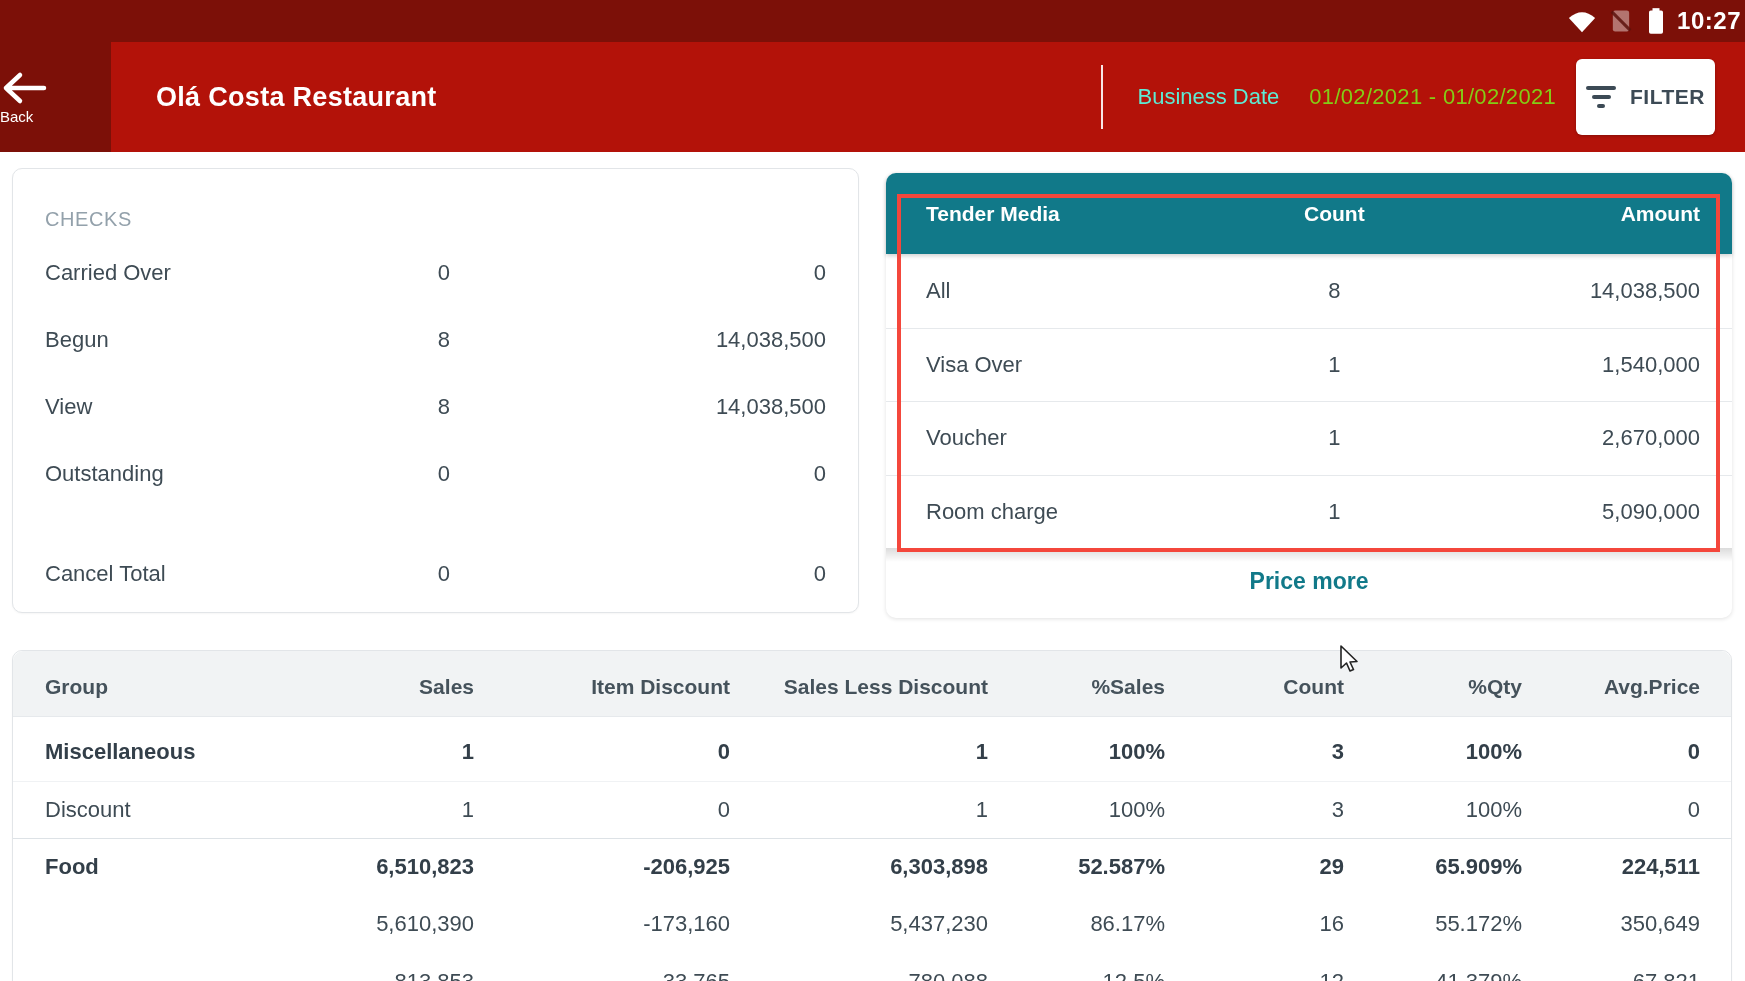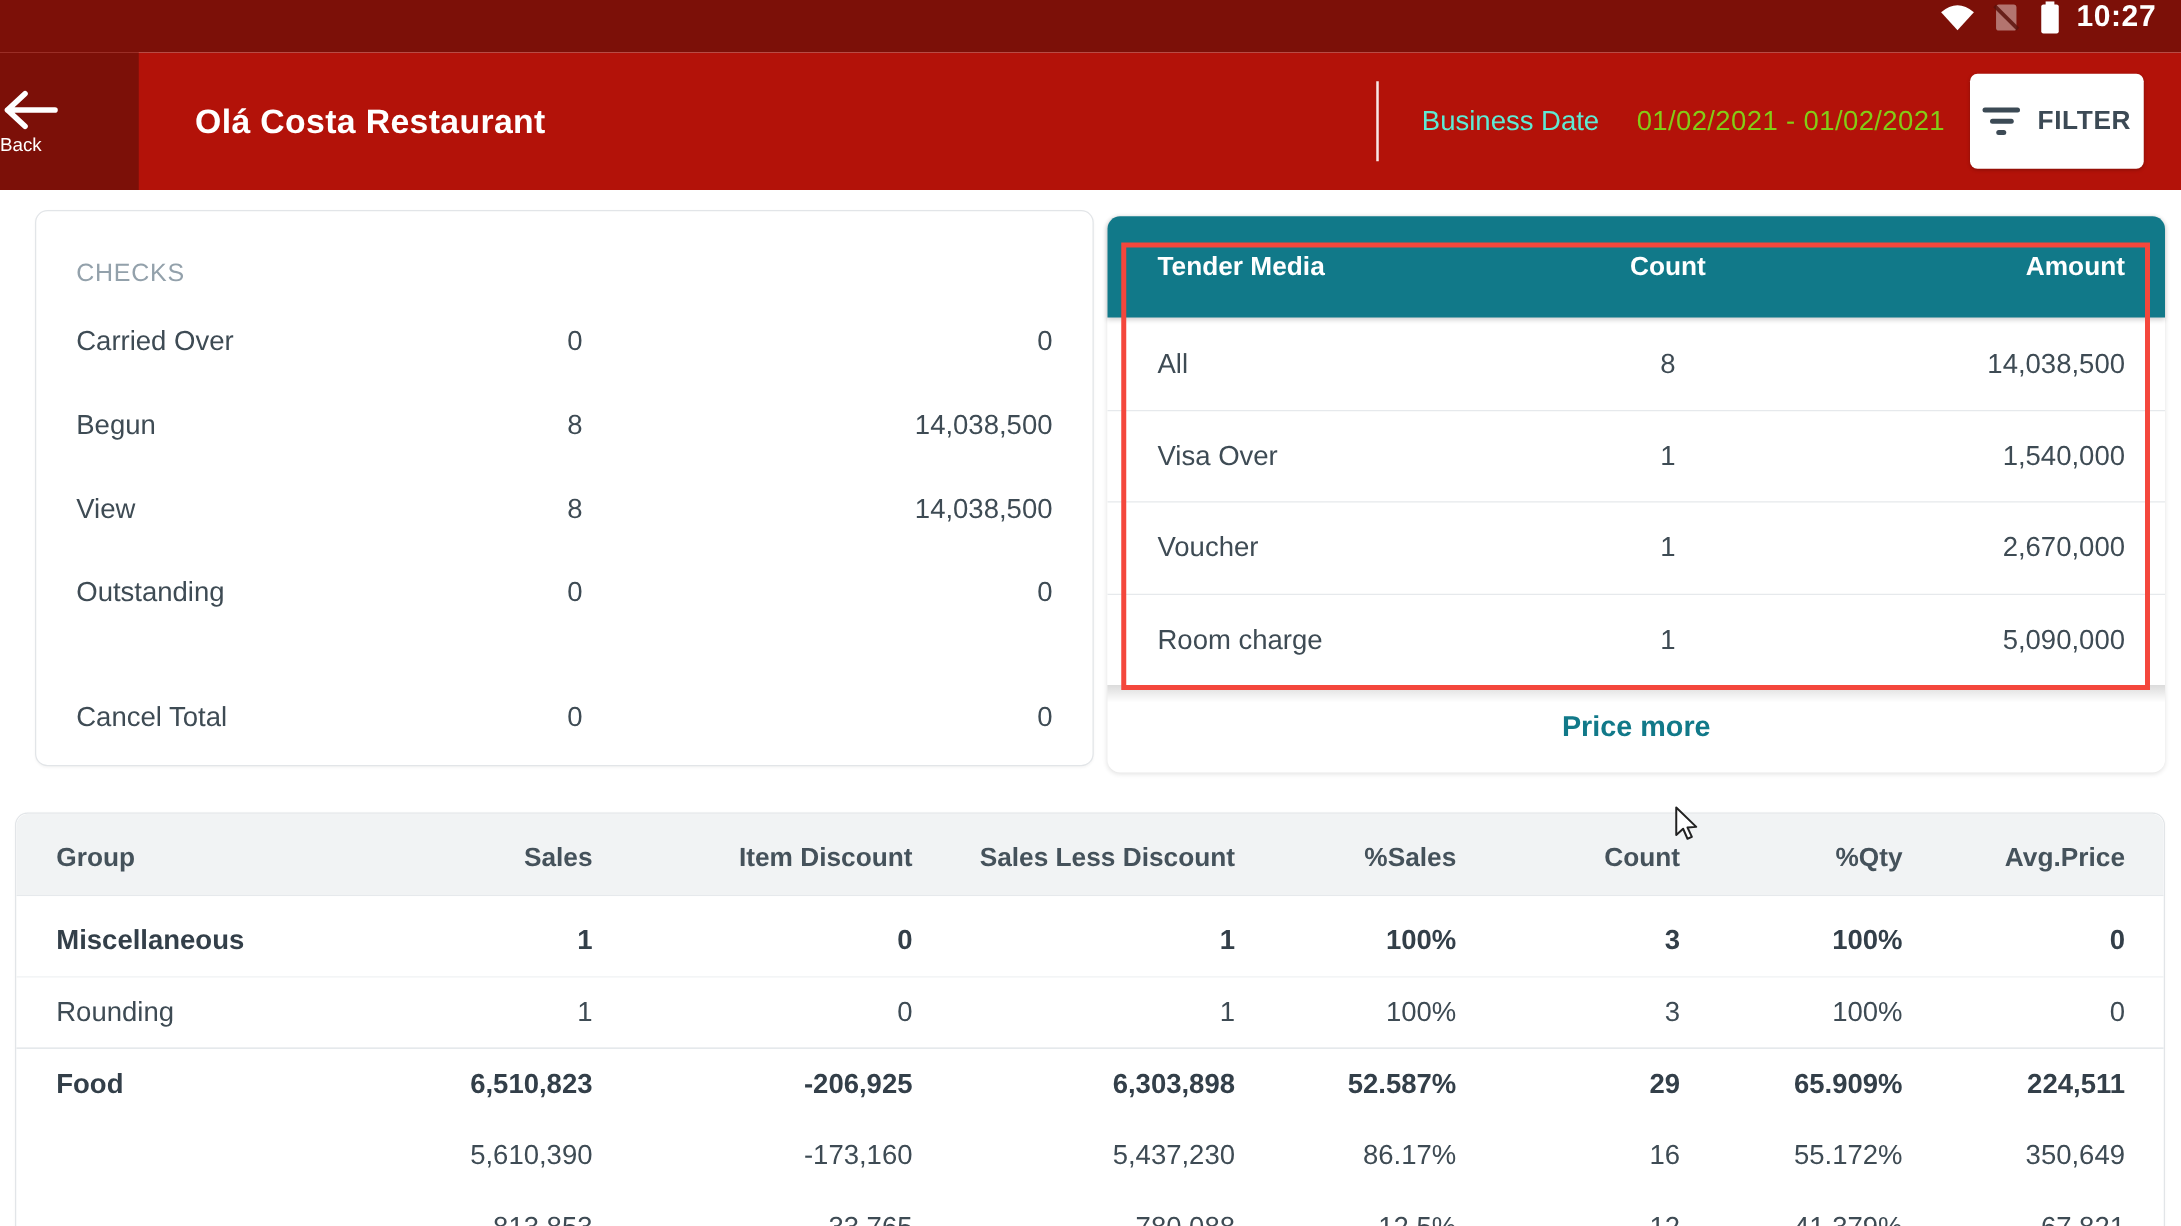--- a/index.html
+++ b/index.html
@@ -6,22 +6,22 @@
   html,body { background:#ffffff; }
   .screen {
     position:relative; width:1745px; height:981px; overflow:hidden;
     background:#ffffff; font-family:"Liberation Sans", sans-serif;
     color:#3e4b54;
   }
 
   
   .statusbar {
     position:absolute; left:0; top:0; width:1745px; height:42px;
-    background:#7c1008; display:flex; align-items:flex-start; justify-content:flex-end;
-    gap:10px; padding-right:20px;
+    background:#7c1008; display:flex; align-items:center; justify-content:flex-end;
+    gap:10px; padding-right:4px;
   }
   .statusbar .time { color:#fff; font-size:24px; font-weight:700; letter-spacing:0.5px; }
 
   
   .appbar {
     position:absolute; left:0; top:42px; width:1745px; height:110px;
     background:#b31209; display:flex; align-items:center;
   }
   .back {
     width:111px; height:110px; background:#7c1008; flex:0 0 111px;
@@ -50,21 +50,21 @@
   .filter-icon i:nth-child(2){ width:19px; }
   .filter-icon i:nth-child(3){ width:8px; }
 
   
   .card {
     position:absolute; background:#fff; border:1px solid #e2e5e8; border-radius:10px;
     box-shadow:0 1px 2px rgba(0,0,0,0.04);
   }
 
   
-  .checks { left:28px; top:168px; width:847px; height:445px; padding-top:30px; }
+  .checks { left:12px; top:168px; width:847px; height:445px; padding-top:30px; }
   .checks-title {
     color:#93a1ab; font-size:20px; font-weight:500; letter-spacing:0.6px;
     padding-left:32px; height:40px; display:flex; align-items:center;
   }
   .crow {
     display:grid; grid-template-columns:40% 22% 38%; align-items:center; height:67px;
     font-size:22px;
   }
   .crow .lbl { padding-left:32px; }
   .crow .cnt { text-align:center; font-weight:500; }
@@ -238,21 +238,21 @@
         <span class="cell-g">Miscellaneous</span>
         <span class="cell-n">1</span>
         <span class="cell-n">0</span>
         <span class="cell-n">1</span>
         <span class="cell-n">100%</span>
         <span class="cell-n">3</span>
         <span class="cell-n">100%</span>
         <span class="cell-n">0</span>
       </div>
       <div class="sgrid srow subsep">
-        <span class="cell-g">Rounding</span>
+        <span class="cell-g">Discount</span>
         <span class="cell-n">1</span>
         <span class="cell-n">0</span>
         <span class="cell-n">1</span>
         <span class="cell-n">100%</span>
         <span class="cell-n">3</span>
         <span class="cell-n">100%</span>
         <span class="cell-n">0</span>
       </div>
       <div class="sgrid srow bold sep">
         <span class="cell-g">Food</span>

